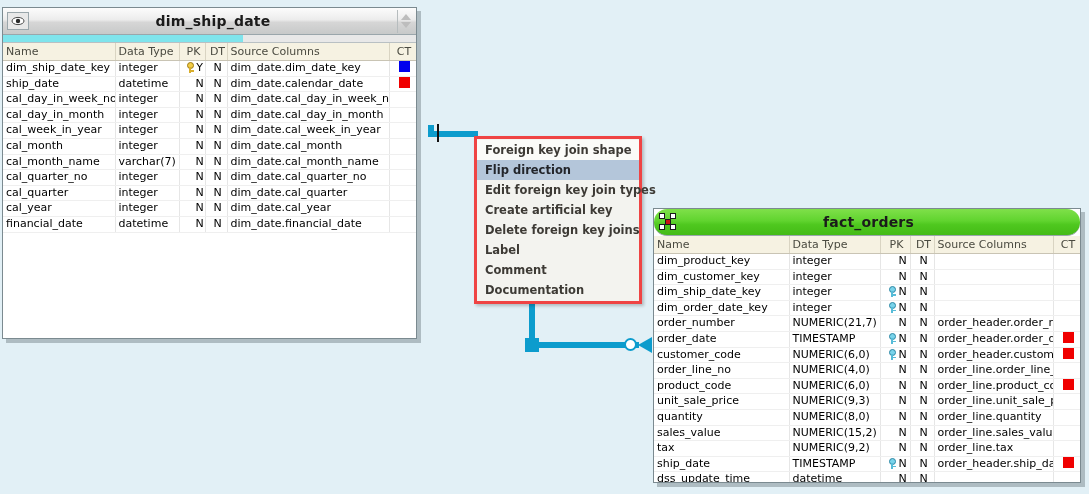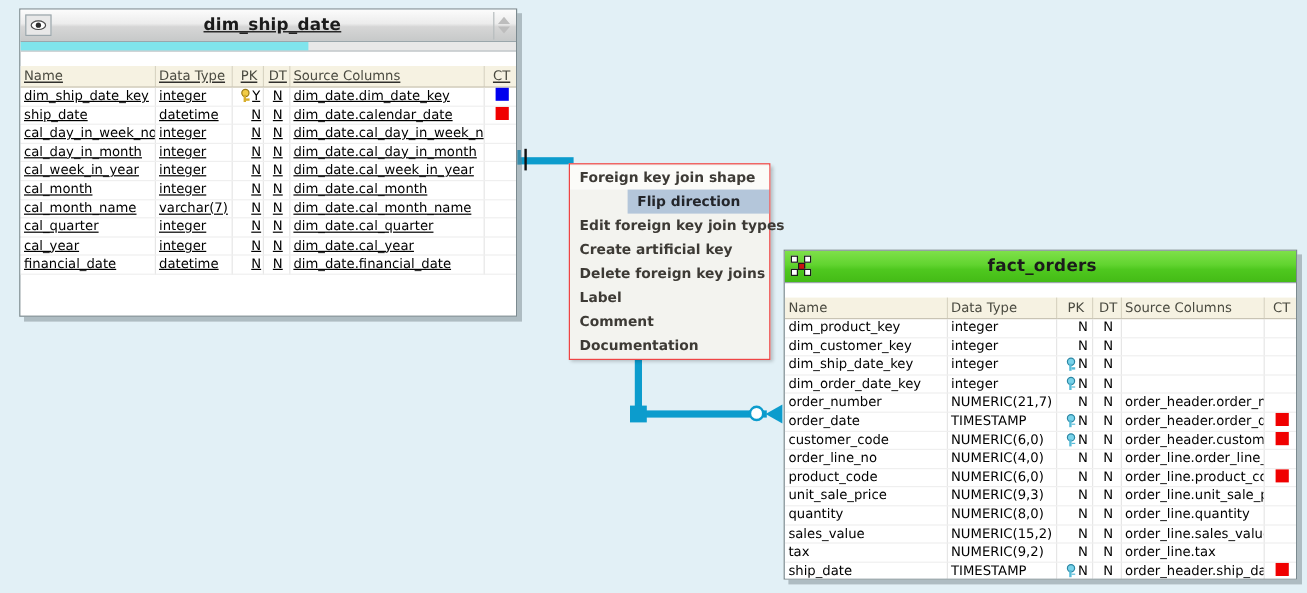--- a/index.html
+++ b/index.html
@@ -29,21 +29,21 @@
     overflow:hidden;
   }
 
   
   .titlebar{
     position:relative;height:27px;box-sizing:border-box;
     display:flex;align-items:center;
     border-bottom:1px solid #9aa6ab;
   }
   .titlebar.grey{background:linear-gradient(to bottom,#fcfcfc 0%,#ececec 45%,#d6d6d6 55%,#c7c9c9 100%);}
-  .titlebar.green{background:linear-gradient(to bottom,#7fe04a 0%,#61d42f 45%,#4fc81f 60%,#44bb16 100%);}
+  .titlebar.green{background:linear-gradient(to bottom,#7fe04a 0%,#61d42f 45%,#4fc81f 60%,#44bb16 100%);border-radius:13px;}
   .title-text{
     flex:1;text-align:center;font-weight:bold;font-size:14px;color:#1b1b1b;
     letter-spacing:.2px;
   }
 
   .eye-icon{
     width:20px;height:16px;margin-left:4px;
     border:1px solid #9aa6ab;background:#e8e8e8;
     display:flex;align-items:center;justify-content:center;
     flex:0 0 auto;
@@ -63,21 +63,21 @@
   .spin .up{border-left:5px solid transparent;border-right:5px solid transparent;border-bottom:6px solid #bdbdbd;margin-bottom:2px;}
   .spin .dn{border-left:5px solid transparent;border-right:5px solid transparent;border-top:6px solid #bdbdbd;}
 
   
   .progress{
     height:7px;background:#e8e8e8;border-bottom:1px solid #b9c0c3;position:relative;
   }
   .progress .fill{position:absolute;left:0;top:0;bottom:0;background:#7fe4ec;}
 
   
-  table.grid{border-collapse:collapse;width:100%;table-layout:fixed;font-size:11px;margin-top:12px;}
+  table.grid{border-collapse:collapse;width:100%;table-layout:fixed;font-size:11px;}
   table.grid th{
     background:#f6f2e2;color:#4a4a40;font-weight:normal;text-align:left;
     padding:1px 0 1px 3px;height:15px;
     border-right:1px solid #d9d4c2;border-bottom:1px solid #c9c4b4;
     font-size:11px;
   }
   table.grid td{
     background:#ffffff;padding:0 0 0 3px;height:14.6px;line-height:14.6px;
     border-right:1px solid #e6e6e6;border-bottom:1px solid #efefef;
     white-space:nowrap;overflow:hidden;
@@ -101,47 +101,47 @@
   
   .conn{position:absolute;background:#0c9ccd;}
   .cap-sq{position:absolute;background:#0c9ccd;}
   .cap-tick{position:absolute;background:#111;width:2px;}
   .circle{position:absolute;width:13px;height:13px;border-radius:50%;background:#fff;border:2px solid #0c9ccd;box-sizing:border-box;}
   .crow{position:absolute;width:0;height:0;border-top:8px solid transparent;border-bottom:8px solid transparent;border-right:14px solid #0c9ccd;}
 
   
   .menu{
     position:absolute;left:474px;top:136px;width:168px;
-    background:#f3f3ef;border:1px solid #ef4444;box-sizing:border-box;
+    background:#f3f3ef;border:3px solid #ef4444;box-sizing:border-box;
     box-shadow:2px 2px 3px rgba(0,0,0,.22);
     padding:1px 0;
   }
   .menu .mi{
     height:20px;line-height:20px;padding:0 8px;font-size:11.5px;font-weight:bold;
     color:#3d3a35;white-space:nowrap;box-sizing:border-box;
   }
   .menu .mi.first{background:#fbfbf8;}
-  .menu .mi.sel{background:#b4c6da;color:#23252a;margin-left:48px;}
+  .menu .mi.sel{background:#b4c6da;color:#23252a;}
 </style>
 </head>
 <body>
 
 <div class="canvas">
 
   <div class="conn" style="left:428px;top:131px;width:50px;height:6px;"></div>
   <div class="conn" style="left:428px;top:125px;width:6px;height:12px;"></div>
   <div class="cap-tick" style="left:437px;top:124px;height:18px;"></div>
 
   <div class="conn" style="left:529px;top:300px;width:6px;height:45px;"></div>
   <div class="conn" style="left:529px;top:342px;width:110px;height:6px;"></div>
   <div class="cap-sq" style="left:525px;top:338px;width:14px;height:14px;"></div>
   <div class="circle" style="left:624px;top:338px;"></div>
   <div class="crow" style="left:638px;top:337px;"></div>
 
-  <div class="entity" style="left:16px;top:7px;width:415px;height:257px;text-decoration:underline;">
+  <div class="entity" style="left:2px;top:7px;width:415px;height:332px;">
     <div class="shadow"></div>
     <div class="frame">
 
       <div class="titlebar grey">
         <span class="eye-icon">
           <svg width="14" height="10" viewBox="0 0 14 10">
             <ellipse cx="7" cy="5" rx="6" ry="3.6" fill="#fff" stroke="#4a4a4a" stroke-width="1"></ellipse>
             <circle cx="7" cy="5" r="2.2" fill="#2b2b2b"></circle>
           </svg>
         </span>
@@ -226,20 +226,28 @@
             </tr>
             <tr>
               <td>cal_month_name</td>
               <td>varchar(7)</td>
               <td class="c"><span class="keywrap"></span>N</td>
               <td class="c">N</td>
               <td>dim_date.cal_month_name</td>
               <td class="c"></td>
             </tr>
             <tr>
+              <td>cal_quarter_no</td>
+              <td>integer</td>
+              <td class="c"><span class="keywrap"></span>N</td>
+              <td class="c">N</td>
+              <td>dim_date.cal_quarter_no</td>
+              <td class="c"></td>
+            </tr>
+            <tr>
               <td>cal_quarter</td>
               <td>integer</td>
               <td class="c"><span class="keywrap"></span>N</td>
               <td class="c">N</td>
               <td>dim_date.cal_quarter</td>
               <td class="c"></td>
             </tr>
             <tr>
               <td>cal_year</td>
               <td>integer</td>

